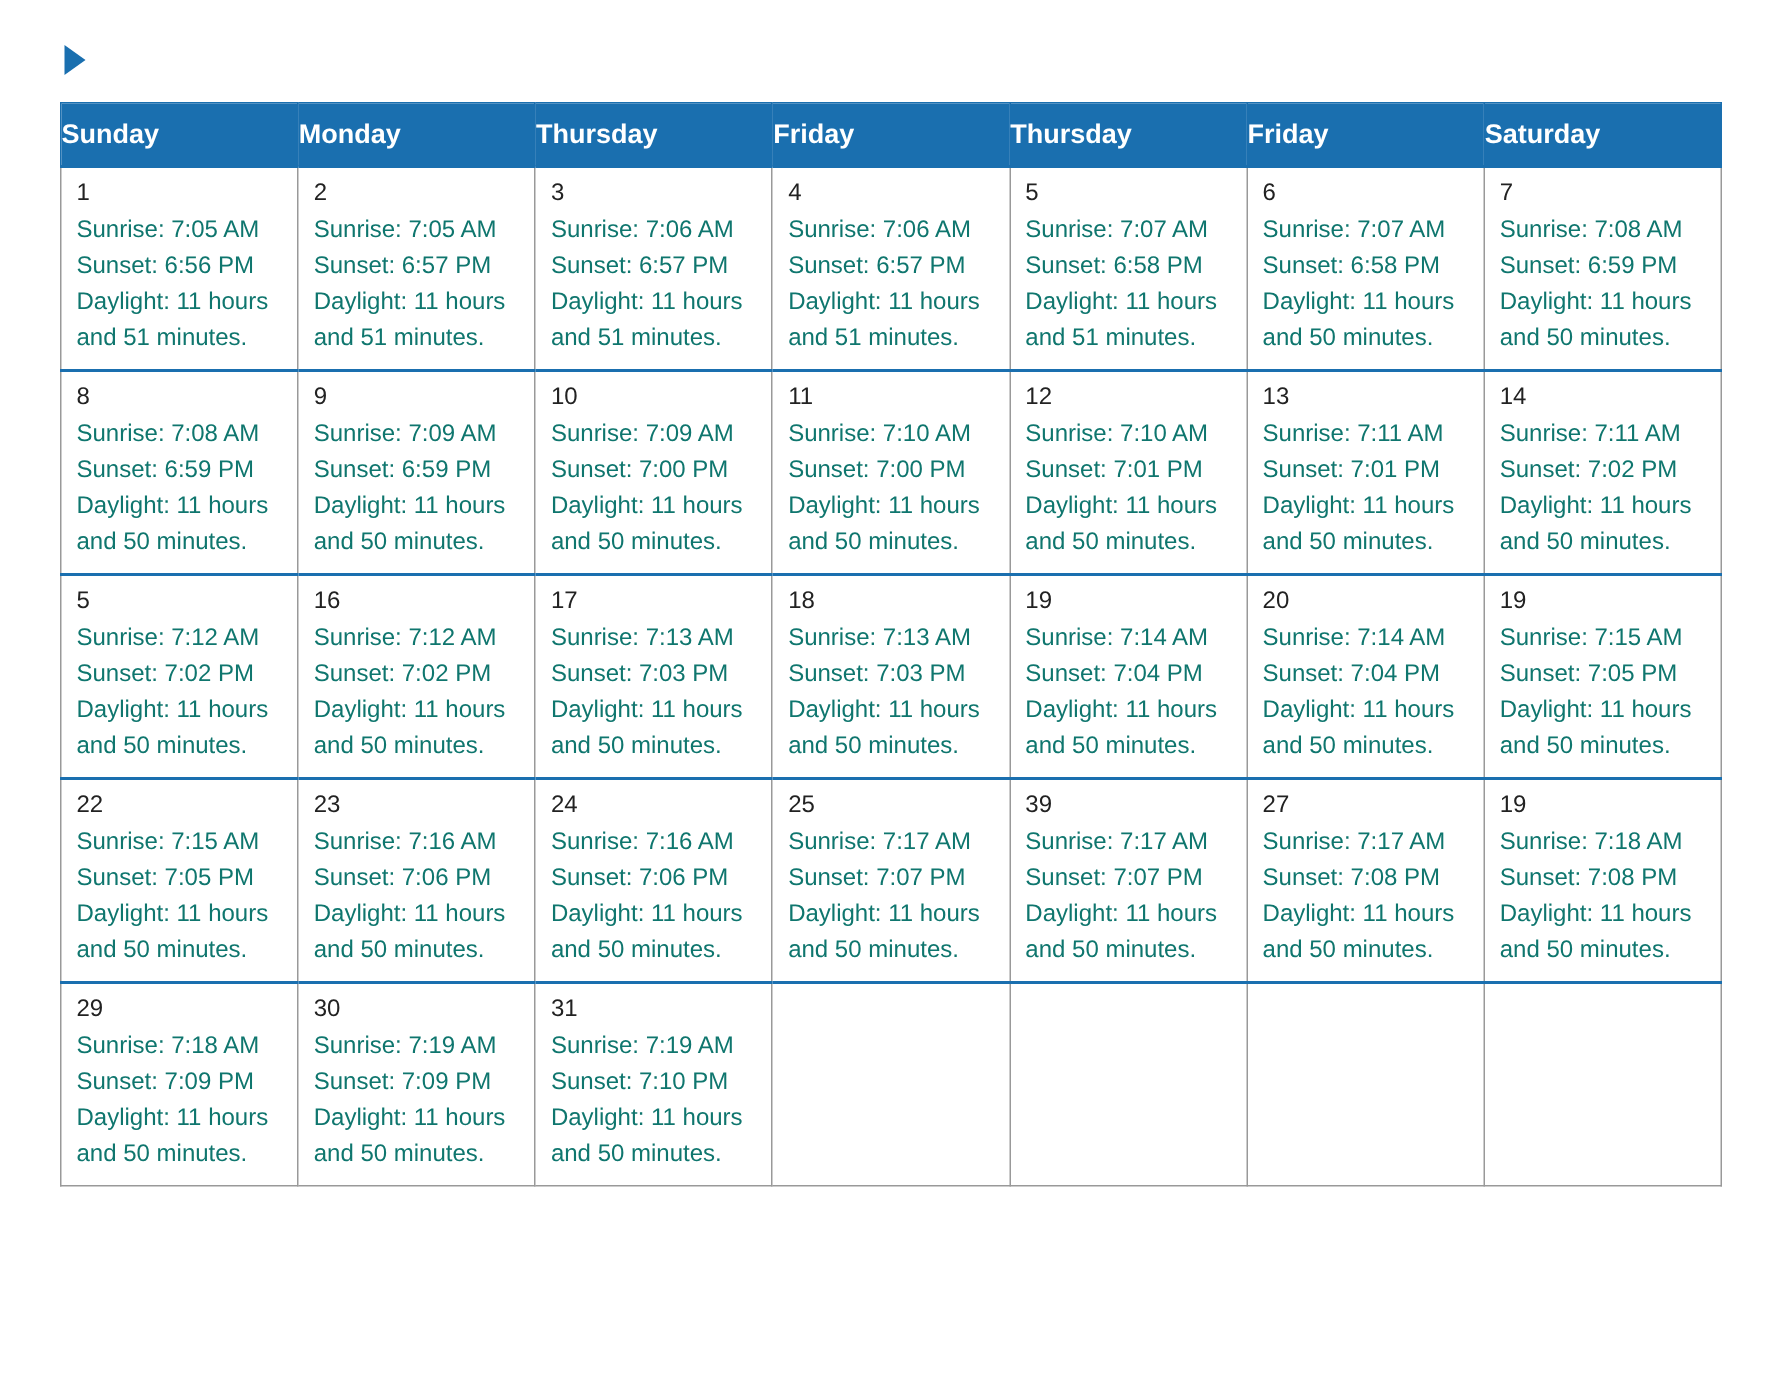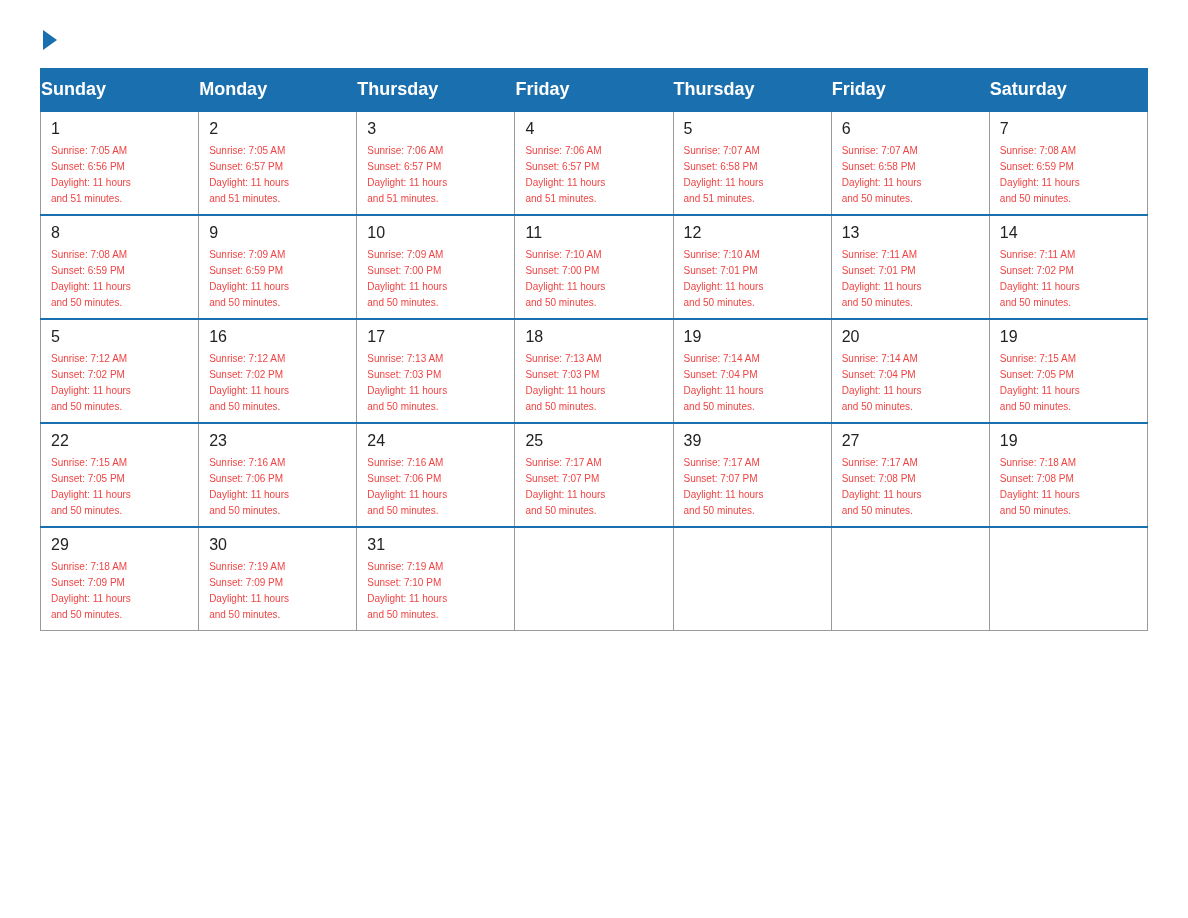--- a/index.html
+++ b/index.html
@@ -60,22 +60,22 @@
       border-top: 2px solid #1a6faf;
     }
     .day-number {
       font-size: 16px;
       font-weight: normal;
       color: #222;
       display: block;
       margin-bottom: 4px;
     }
     .day-info {
-      font-size: 10px;
-      color: #ef4444;
+      font-size: 16px;
+      color: #0f766e;
       line-height: 1.5;
     }
     .empty-cell {
       background: #fff;
       border-top: 2px solid #1a6faf;
     }
 
     
     .logo-wrapper {
       display: flex;

